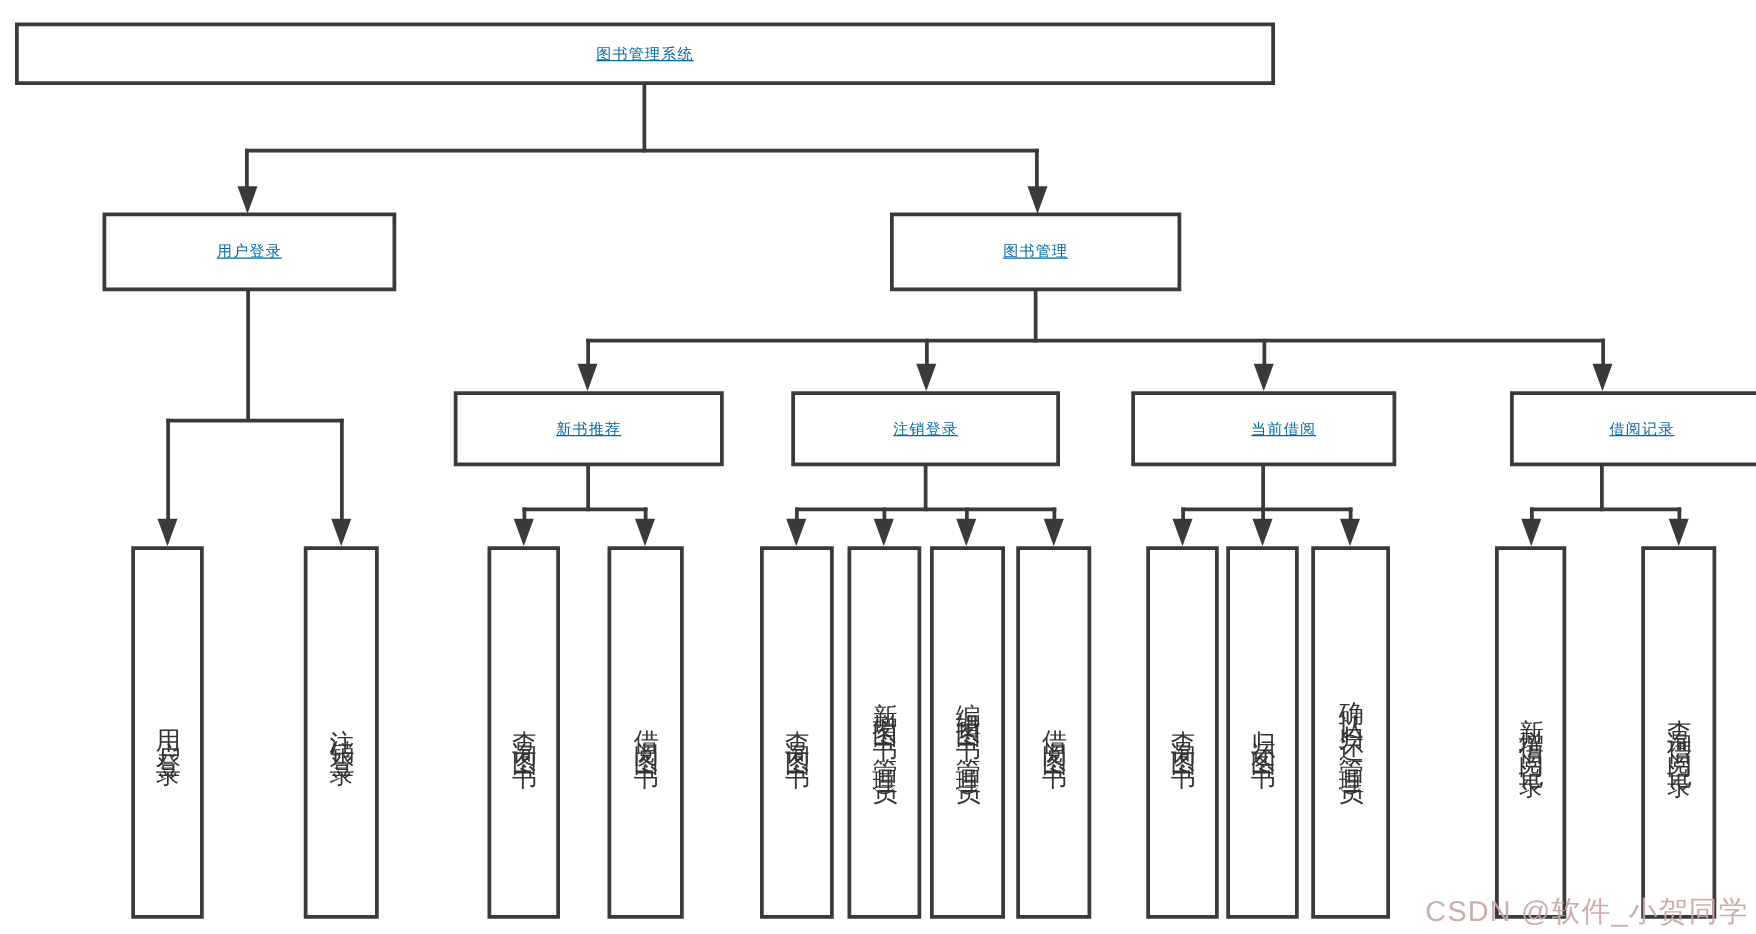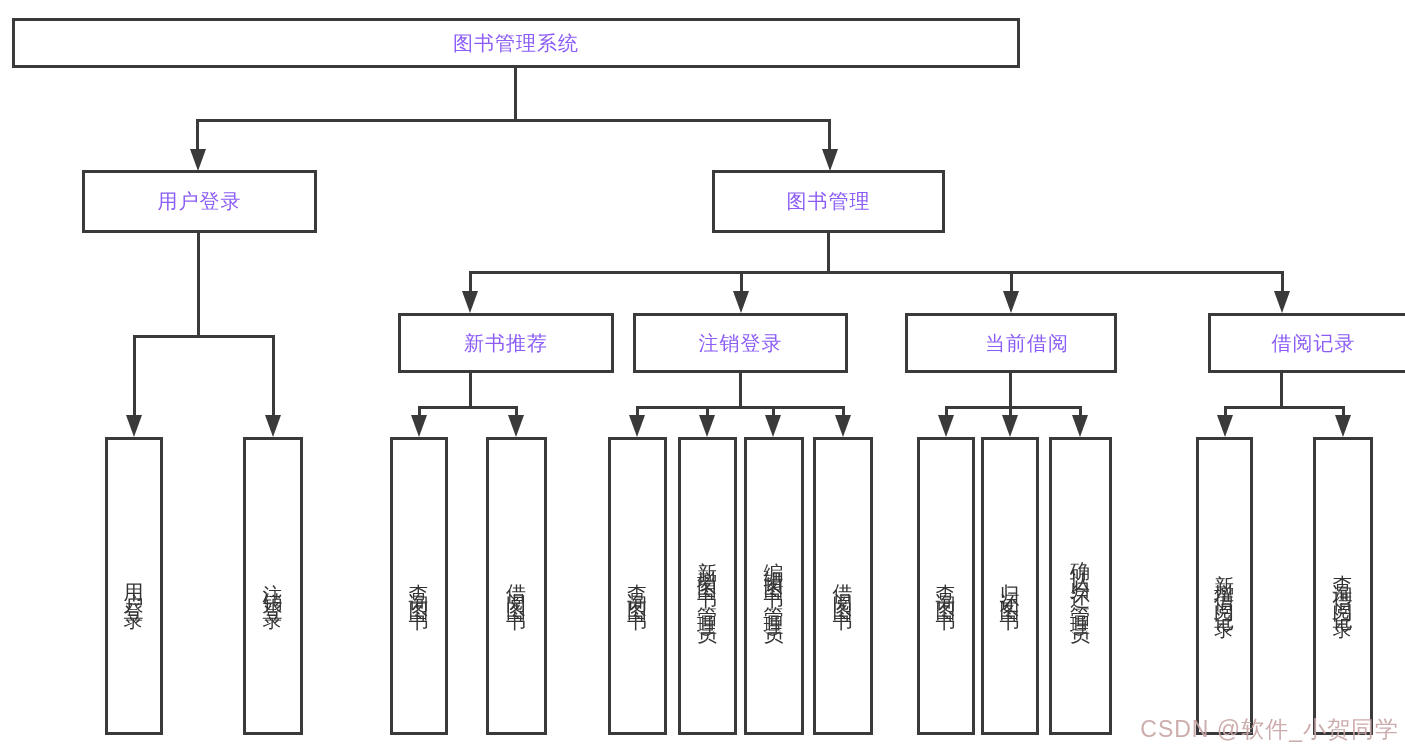--- a/index.html
+++ b/index.html
@@ -4,37 +4,37 @@
 <style>
   html,body{margin:0;padding:0;background:#ffffff;}
   #canvas{
     position:relative;width:1405px;height:747px;background:#ffffff;overflow:hidden;
     font-family:"Liberation Sans","DejaVu Sans",sans-serif;color:#333333;
   }
   .box{
     position:absolute;box-sizing:border-box;border:3px solid #3a3a3a;background:#ffffff;
     display:flex;align-items:center;justify-content:center;
   }
-  .hlabel{font-size:20px;color:#8b5cf6;letter-spacing:1px;white-space:nowrap;}
+  .hlabel{font-size:12px;color:#0369a1;letter-spacing:1px;white-space:nowrap;text-decoration:underline;}
   .vbox .vlabel{
     writing-mode:vertical-rl;text-orientation:mixed;
     font-size:20px;letter-spacing:9px;color:#333333;line-height:1;
   }
   .vline{position:absolute;width:3px;background:#3a3a3a;}
   .hline{position:absolute;height:3px;background:#3a3a3a;}
   .tri{
     position:absolute;width:0;height:0;
     border-left:8px solid transparent;border-right:8px solid transparent;
     border-top:22px solid #3a3a3a;
   }
   
   #n-root{left:12px;top:18px;width:1008px;height:50px;}
   #n-user-login{left:82px;top:170px;width:235px;height:63px;}
   #n-book-mgmt{left:712px;top:170px;width:233px;height:63px;}
-  #n-rec{left:363px;top:313px;width:216px;height:60px;margin-left:35px;}
+  #n-rec{left:363px;top:313px;width:216px;height:60px;}
   #n-bb{left:633px;top:313px;width:215px;height:60px;}
   #n-cb{left:905px;top:313px;width:212px;height:60px;padding-left:32px;}
   #n-br{left:1208px;top:313px;width:211px;height:60px;}
   .leaf{top:437px;height:298px;}
   #l-user-login{left:105px;width:58px;}
   #l-logout{left:243px;width:60px;}
   #l-rec-query{left:390px;width:58px;}
   #l-rec-borrow{left:486px;width:61px;}
   #l-bb-query{left:608px;width:59px;}
   #l-bb-add{left:678px;width:59px;}

